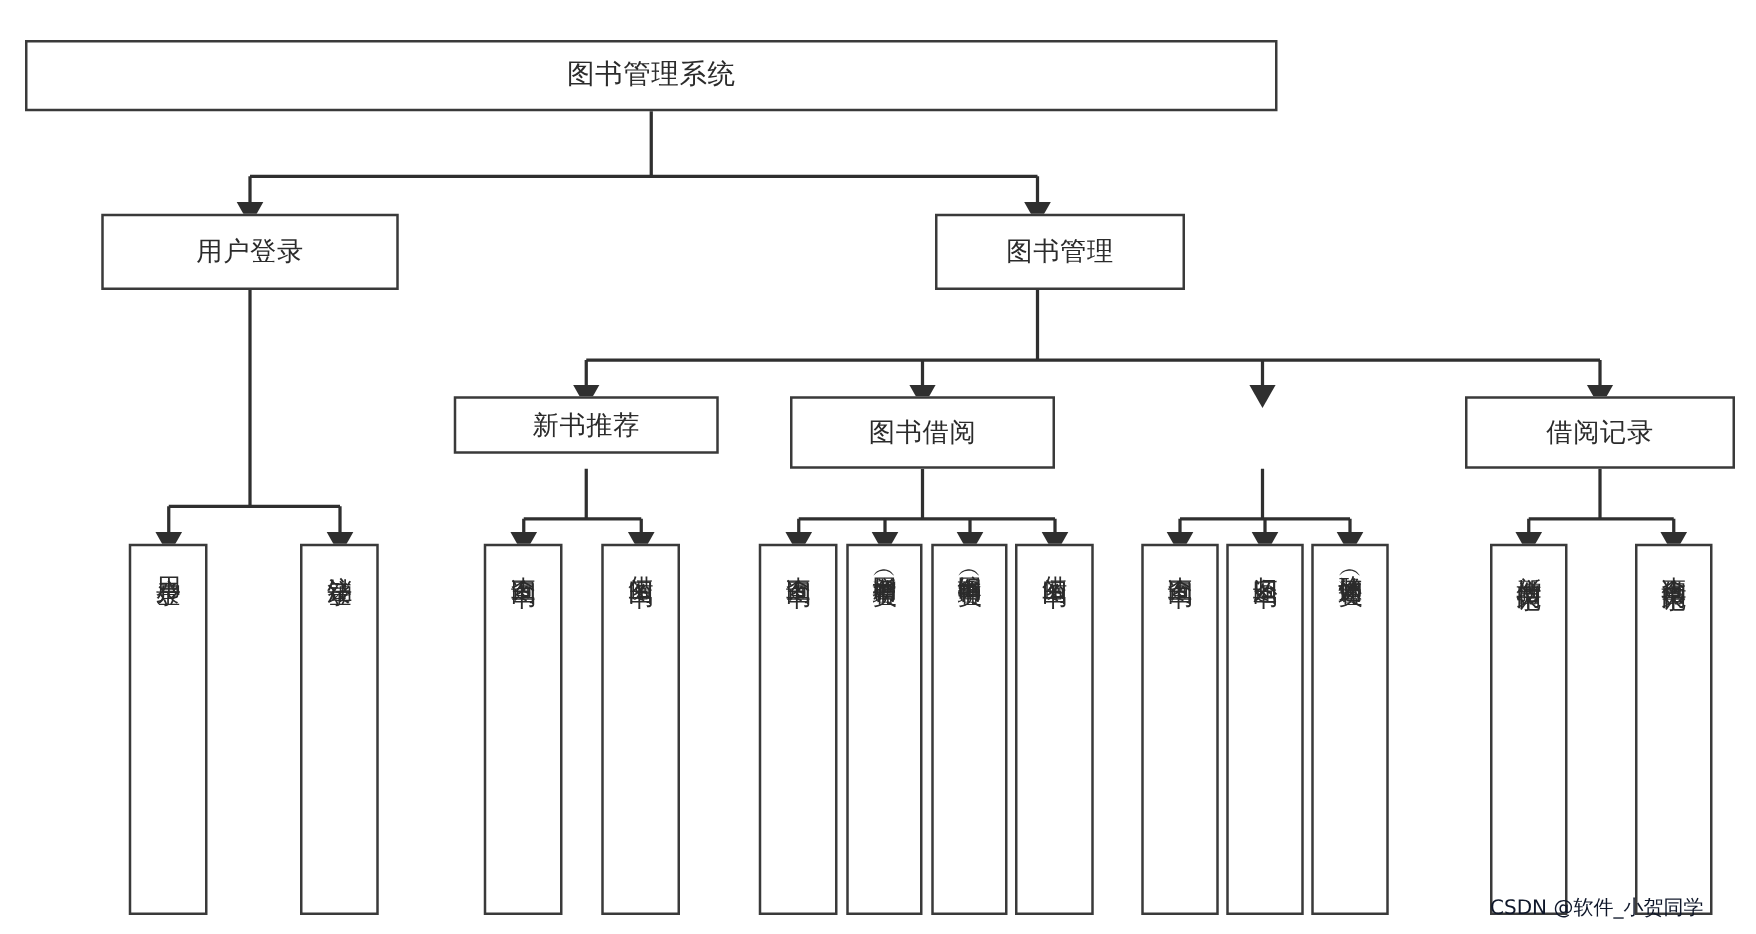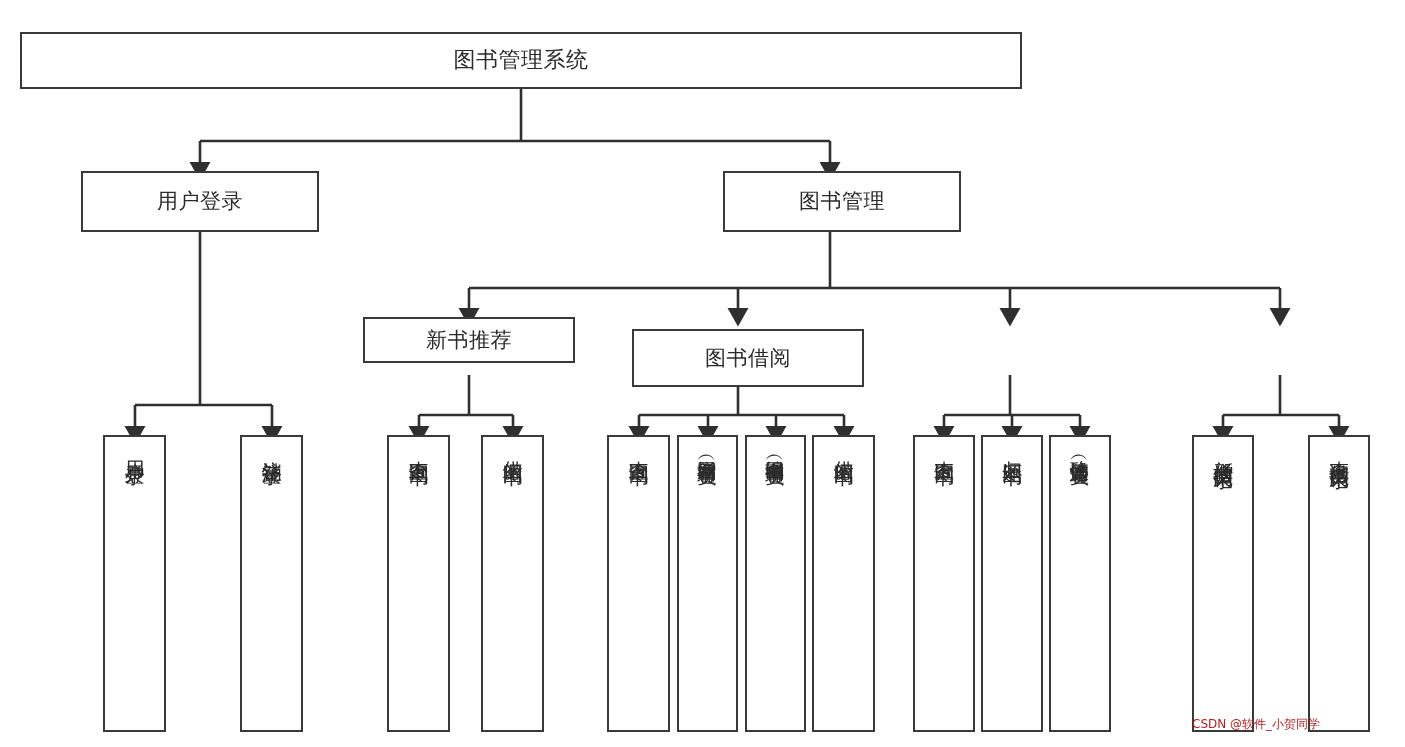--- a/index.html
+++ b/index.html
@@ -67,22 +67,22 @@
     white-space: nowrap;
   }
   .node.vert.long .node-label {
     font-size: 19px;
     letter-spacing: 1px;
   }
   #watermark {
     position: absolute;
     left: 1192px;
     top: 716px;
-    font-size: 12px;
-    color: #b91c1c;
+    font-size: 16px;
+    color: #0f172a;
     white-space: nowrap;
     z-index: 5;
     font-family: "DejaVu Sans", "Liberation Sans", sans-serif;
   }
 </style>
 </head>
 <body>
 
 <div id="diagram-root">
 
@@ -129,29 +129,32 @@
       </g>
   </svg>
 
   <div class="node root horiz" style="left: 20px; top: 12px; width: 1002px; height: 57px; margin-top: 20px;">
     <span class="node-label">图书管理系统</span>
   </div>
 
   <div class="node horiz" style="left: 81px; top: 171px; width: 238px; height: 61px;">
     <span class="node-label">用户登录</span>
   </div>
-  <div class="node horiz" style="left: 723px; top: 171px; width: 238px; height: 61px;">
+  <div class="node horiz" style="left: 748px; top: 171px; width: 200px; height: 61px;">
     <span class="node-label">图书管理</span>
   </div>
 
   <div class="node horiz" style="left: 363px; top: 317px; width: 212px; height: 46px;">
     <span class="node-label">新书推荐</span>
   </div>
-  <div class="node horiz" style="left: 632px; top: 317px; width: 232px; height: 58px; margin-top: 12px;">
+  <div class="node horiz" style="left: 632px; top: 317px; width: 212px; height: 58px;">
     <span class="node-label">图书借阅</span>
+  </div>
+  <div class="node horiz" style="left: 1172px; top: 317px; width: 216px; height: 58px;">
+    <span class="node-label">借阅记录</span>
   </div>
 
   <div class="node vert" style="left: 103px; top: 435px; width: 63px; height: 297px;">
     <span class="node-label">用户登录</span>
   </div>
   <div class="node vert" style="left: 240px; top: 435px; width: 63px; height: 297px;">
     <span class="node-label">注销登录</span>
   </div>
   <div class="node vert" style="left: 387px; top: 435px; width: 63px; height: 297px;">
     <span class="node-label">查询图书</span>

